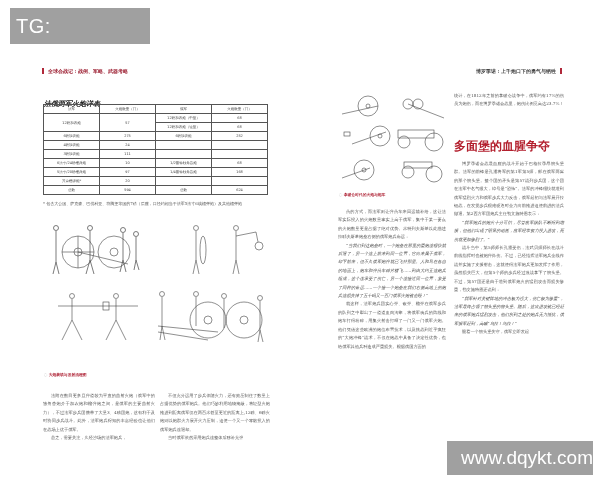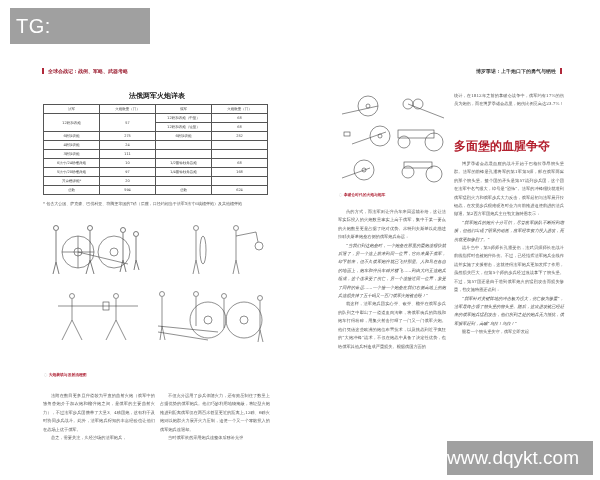--- a/index.html
+++ b/index.html
@@ -1,22 +1,22 @@
 <!DOCTYPE html>
 <html><head>
 <meta charset="utf-8">
 <style>
   html,body{margin:0;padding:0;}
   body{width:600px;height:480px;background:#ffffff;position:relative;overflow:hidden;font-family:"DejaVu Serif",serif;color:#333;}
   .wm-top{position:absolute;left:10px;top:8px;width:140px;height:36px;background:#a0a0a0;color:#fff;font-family:"Liberation Sans",sans-serif;font-size:20px;line-height:36px;padding-left:6px;box-sizing:border-box;letter-spacing:0.5px;}
-  .wm-bot{position:absolute;left:447px;top:441px;width:146px;height:34px;background:#a0a0a0;color:#fff;font-family:"Liberation Sans",sans-serif;font-size:19px;line-height:34px;text-align:left;}
+  .wm-bot{position:absolute;left:447px;top:441px;width:146px;height:34px;background:#a0a0a0;color:#fff;font-family:"Liberation Sans",sans-serif;font-size:19px;line-height:34px;text-align:right;}
   .running-head{position:absolute;top:68px;font-size:5px;font-weight:bold;color:#a0283a;}
   .rh-left{left:42px;border-left:2px solid #b0283a;padding-left:4px;}
   .rh-right{right:38px;color:#444;border-right:2px solid #b0283a;padding-right:4px;}
-  .table-title{position:absolute;left:44px;top:91px;width:226px;text-align:center;font-size:7px;font-weight:bold;color:#222;font-family:"DejaVu Sans",sans-serif;}
+  .table-title{position:absolute;left:44px;top:99px;width:226px;font-size:7px;font-weight:bold;color:#222;font-family:"DejaVu Sans",sans-serif;font-style:italic;}
   table.guns{position:absolute;left:43px;top:104px;width:225px;border-collapse:collapse;font-size:3.5px;color:#444;font-family:"DejaVu Sans",sans-serif;}
   table.guns td,table.guns th{border:0.8px solid #555;height:8px;padding:0;text-align:center;font-weight:normal;}
   .table-note{position:absolute;left:43px;top:200px;width:228px;font-size:4px;color:#555;line-height:7px;}
   .fig{position:absolute;}
   .caption{position:absolute;font-size:3.8px;color:#b0283a;font-weight:bold;}
   .body-col{position:absolute;font-size:4.2px;line-height:8.4px;color:#555;text-align:justify;}
   .body-col p{margin:0;text-indent:8px;}
   .quote{font-style:italic;color:#444;}
   .section-title{position:absolute;left:454px;top:138px;font-size:12px;font-weight:bold;color:#b3202e;font-family:"DejaVu Serif",serif;}
   svg{display:block;}

